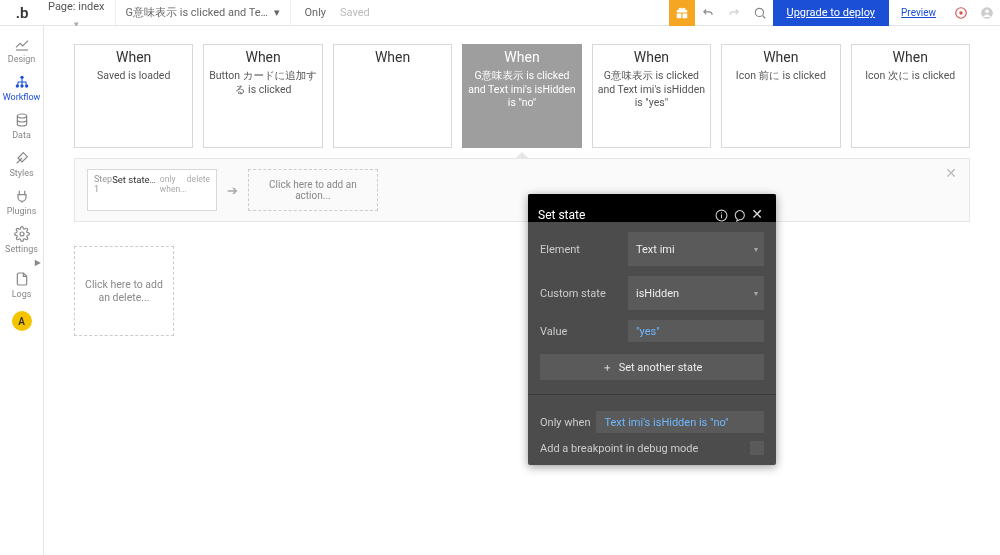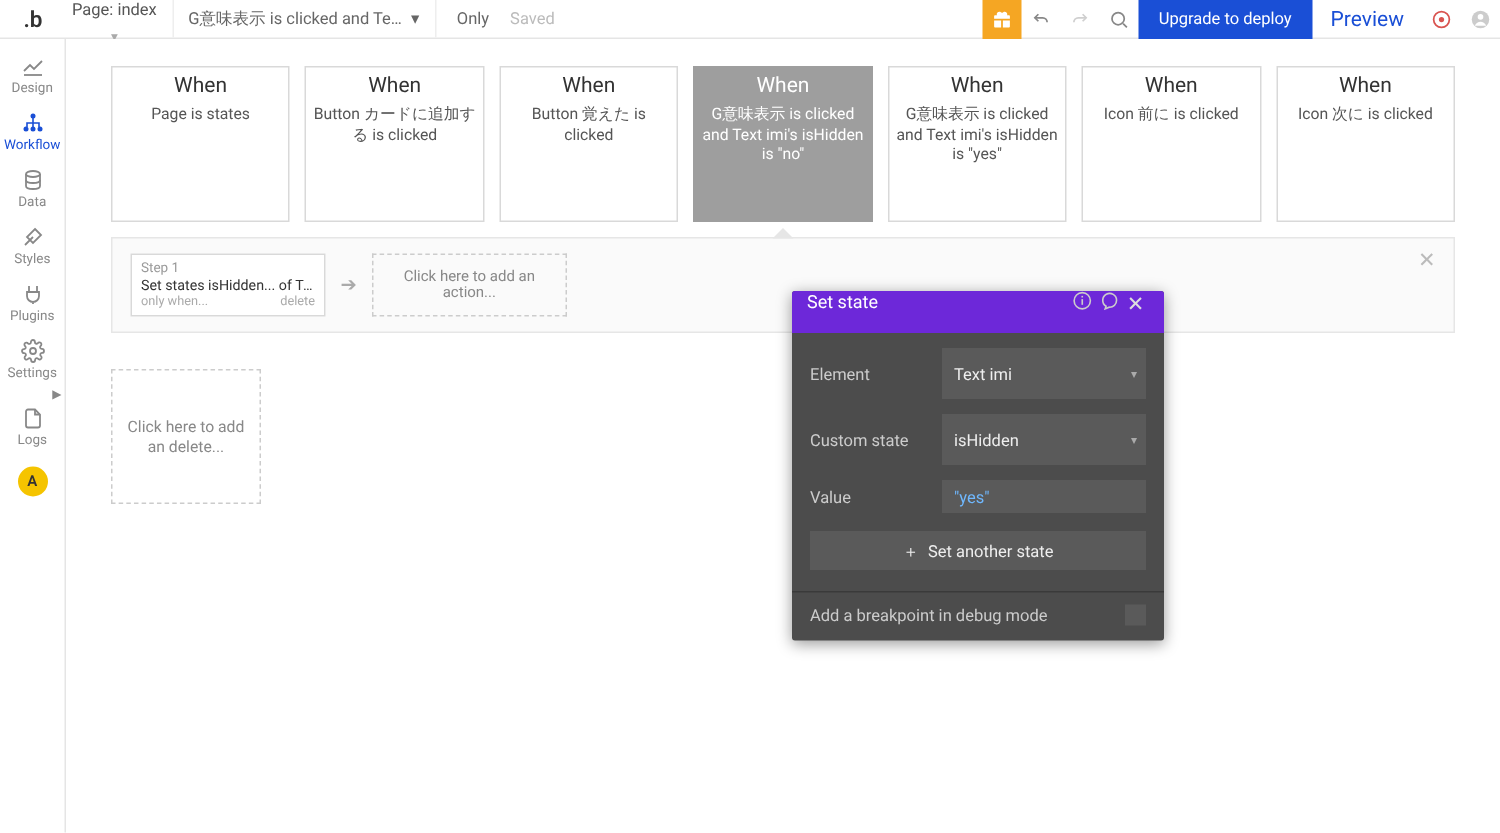--- a/index.html
+++ b/index.html
@@ -11,22 +11,22 @@
     .topbar .page-sel { padding: 0 10px 0 4px; display: flex; align-items: center; gap: 6px; height: 100%; border-right: 1px solid #eee; flex-direction: column; }
     .topbar .page-sel .lbl { color: #555; }
     .topbar .page-sel .chev { color: #aaa; font-size: 9px; }
     .topbar .breadcrumb { padding: 0 10px; display: flex; align-items: center; gap: 6px; height: 100%; border-right: 1px solid #eee; max-width: 175px; }
     .topbar .breadcrumb .txt { white-space: nowrap; overflow: hidden; text-overflow: ellipsis; }
     .topbar .edit-block { padding: 0 14px; display: flex; align-items: center; gap: 14px; }
     .topbar .edit-block .saved { color: #bbb; }
     .topbar .spacer { flex: 1; }
     .topbar .icon-sq { width: 26px; height: 26px; display: flex; align-items: center; justify-content: center; color: #888; }
     .topbar .gift { background: #f5a623; color: #fff; }
-    .topbar .upgrade { background: #1a4fd6; color: #fff; padding: 0 14px; height: 26px; display: flex; align-items: center; font-size: 11px; }
-    .topbar .preview { color: #1a4fd6; padding: 0 12px; height: 26px; display: flex; align-items: center; font-size: 14px; }
+    .topbar .upgrade { background: #1a4fd6; color: #fff; padding: 0 14px; height: 26px; display: flex; align-items: center; font-size: 11px; text-decoration: underline; }
+    .topbar .preview { color: #1a4fd6; padding: 0 12px; height: 26px; display: flex; align-items: center; font-size: 10px; text-decoration: underline; }
     .topbar .bug-icon { color: #d9534f; }
     .topbar svg { width: 14px; height: 14px; }
 
     
     .sidebar { position: absolute; left: 0; top: 26px; bottom: 0; width: 44px; border-right: 1px solid #e5e5e5; display: flex; flex-direction: column; align-items: center; padding-top: 6px; }
     .sidebar .sb-item { width: 44px; display: flex; flex-direction: column; align-items: center; justify-content: center; padding: 4px 0 6px; font-size: 9px; color: #888; cursor: pointer; gap: 2px; }
     .sidebar .sb-item.active { color: #1a4fd6; }
     .sidebar .sb-item svg { width: 16px; height: 16px; }
     .sidebar .sb-item .lbl {}
     .sidebar .sb-caret { align-self: flex-end; color: #888; font-size: 8px; padding-right: 2px; margin-top: -2px; }
@@ -36,33 +36,33 @@
     .canvas { position: absolute; left: 44px; top: 26px; right: 0; bottom: 0; background: #fff; overflow: hidden; }
 
     .events-row { display: flex; gap: 10px; padding: 18px 30px 0; }
     .event-card { width: 120px; height: 104px; border: 1px solid #d9d9d9; background: #fff; padding: 4px; text-align: center; font-size: 10.5px; color: #555; }
     .event-card .when { font-size: 14px; color: #333; margin-bottom: 4px; }
     .event-card.selected { background: #9e9e9e; border-color: #9e9e9e; color: #fff; }
     .event-card.selected .when { color: #fff; }
 
     .flow-strip { margin: 10px 30px 0; border: 1px solid #e6e6e6; background: #fafafa; padding: 10px 12px; display: flex; align-items: center; gap: 10px; position: relative; }
     .flow-strip::before { content: ""; position: absolute; top: -7px; left: 440px; width: 0; height: 0; border-left: 7px solid transparent; border-right: 7px solid transparent; border-bottom: 7px solid #e6e6e6; }
-    .step-box { width: 130px; height: 42px; border: 1px solid #d9d9d9; background: #fff; padding: 4px 6px; font-size: 9.5px; color: #666; display: flex; flex-direction: column; justify-content: space-between; }
+    .step-box { width: 130px; height: 42px; border: 1px solid #d9d9d9; background: #fff; padding: 4px 6px; font-size: 9.5px; color: #666; display: flex; flex-direction: row; justify-content: space-between; }
     .step-box .sline1 { color: #999; font-size: 9px; }
     .step-box .sline2 { color: #333; white-space: nowrap; overflow: hidden; text-overflow: ellipsis; }
     .step-box .srow { display: flex; justify-content: space-between; color: #aaa; font-size: 8.5px; }
     .arrow-sep { color: #aaa; font-size: 13px; }
     .add-action { width: 130px; height: 42px; border: 1px dashed #ccc; display: flex; align-items: center; justify-content: center; font-size: 10px; color: #888; text-align: center; padding: 0 6px; }
     .flow-close { position: absolute; right: 12px; top: 6px; color: #bbb; font-size: 14px; }
 
     .add-event-box { margin: 24px 30px 0; width: 100px; height: 90px; border: 1px dashed #ccc; display: flex; align-items: center; justify-content: center; font-size: 10.5px; color: #888; text-align: center; padding: 0 8px; }
 
     
     .prop-panel { position: absolute; left: 484px; top: 168px; width: 248px; background: #4c4c4c; color: #ddd; font-size: 11px; border-radius: 2px; box-shadow: 0 2px 10px rgba(0,0,0,.4); }
-    .prop-header { background: #6d28d9; height: 28px; display: flex; align-items: flex-start; padding: 0 10px; font-size: 12px; color: #fff; border-radius: 2px 2px 0 0; }
+    .prop-header { background: #000000; height: 28px; display: flex; align-items: flex-end; padding: 0 10px; font-size: 12px; color: #fff; border-radius: 2px 2px 0 0; }
     .prop-header .hspacer { flex: 1; }
     .prop-header .hicon { width: 18px; display: flex; justify-content: center; color: #ccc; }
     .prop-body { padding: 10px 12px 8px; display: flex; flex-direction: column; gap: 10px; }
     .prop-row { display: flex; align-items: center; gap: 8px; justify-content: center; }
     .prop-row .plabel { width: 80px; color: #ccc; }
     .prop-row .pselect { flex: 1; background: #5a5a5a; height: 34px; display: flex; align-items: center; padding: 0 8px; color: #eee; position: relative; font-size: 11px; }
     .prop-row .pselect .chev { position: absolute; right: 6px; color: #aaa; font-size: 8px; }
     .prop-row .pinput { flex: 1; background: #5a5a5a; height: 22px; display: flex; align-items: center; padding: 0 8px; color: #6fb8ff; font-size: 11px; }
     .prop-addbtn { background: #5a5a5a; height: 26px; display: flex; align-items: center; justify-content: center; gap: 6px; color: #eee; margin-top:2px; }
     .prop-div { height: 1px; background: #3a3a3a; margin: 4px -12px 0; }
@@ -185,29 +185,28 @@
       </svg>
     <span class="lbl">Logs</span>
   </div>
   <div class="avatar">A</div>
 </div>
 
 <div class="canvas">
   <div class="events-row">
     <div class="event-card">
       <div class="when">When</div>
-      <div>Page is states</div>
+      <div>Saved is loaded</div>
     </div>
     <div class="event-card">
       <div class="when">When</div>
       <div>Button カードに追加する is clicked</div>
     </div>
     <div class="event-card">
       <div class="when">When</div>
-      <div>Button 覚えた is clicked</div>
     </div>
     <div class="event-card selected">
       <div class="when">When</div>
       <div>G意味表示 is clicked and Text imi's isHidden is "no"</div>
     </div>
     <div class="event-card">
       <div class="when">When</div>
       <div>G意味表示 is clicked and Text imi's isHidden is "yes"</div>
     </div>
     <div class="event-card">
@@ -274,18 +273,24 @@
         <div class="pinput">
           <span>"yes"</span>
         </div>
       </div>
       <div class="prop-addbtn">
         <span>＋</span>
         <span>Set another state</span>
       </div>
       <div class="prop-div"></div>
     </div>
+    <div class="prop-only">
+      <div class="olabel">Only when</div>
+      <div class="ocond">
+        <span>Text imi's isHidden is "no"</span>
+      </div>
+    </div>
     <div class="prop-bp">
       <span>Add a breakpoint in debug mode</span>
       <div class="chk"></div>
     </div>
   </div>
 </div>
 
 </body></html>

